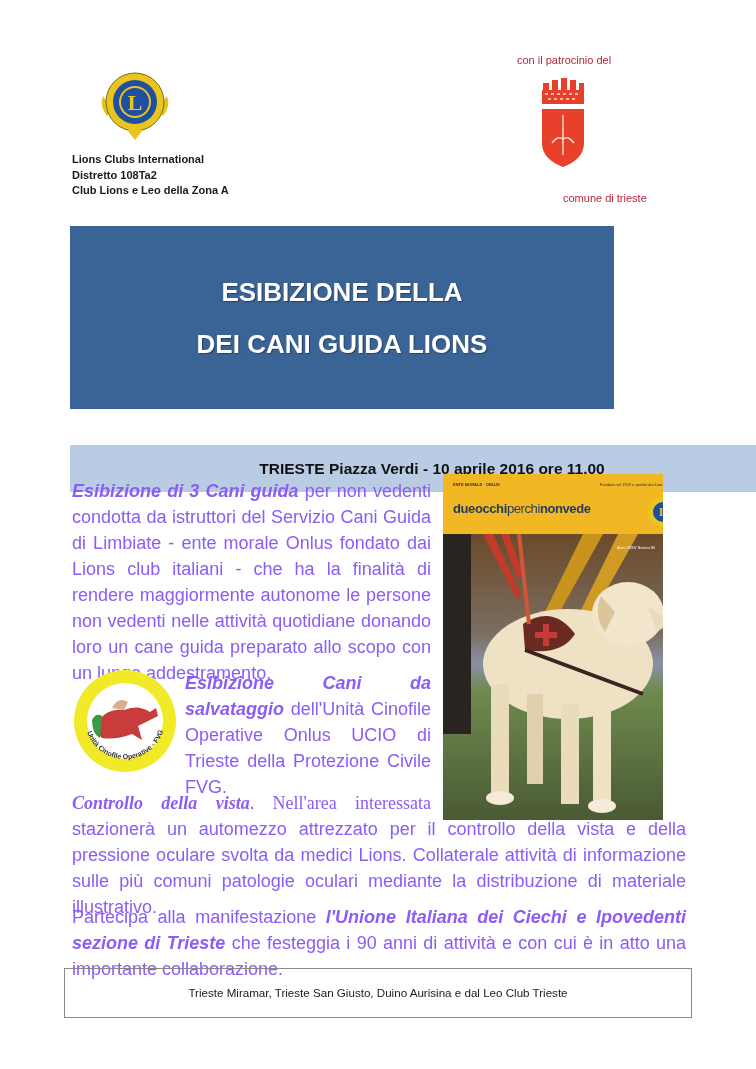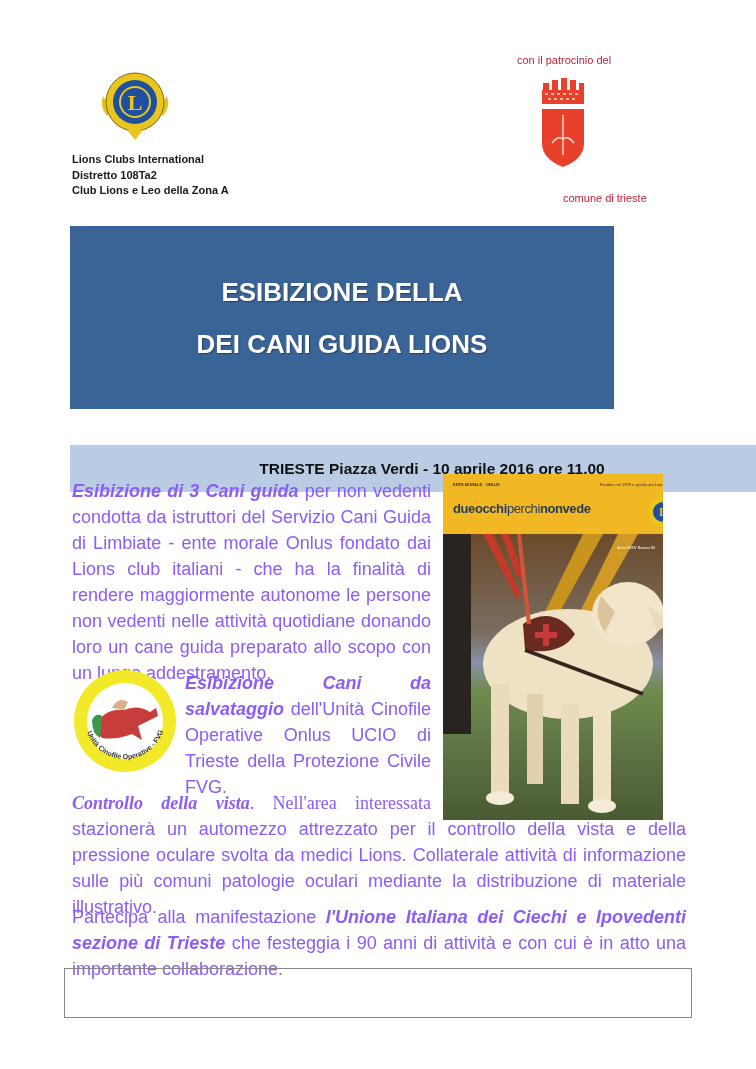--- a/index.html
+++ b/index.html
@@ -155,13 +155,14 @@
     <svg class="mag-logo" viewBox="0 0 32 32">
       <circle cx="16" cy="16" r="15" fill="#e9c51d"></circle>
       <circle cx="16" cy="16" r="10" fill="#1e4fa0"></circle>
       <text x="16" y="20" text-anchor="middle" font-family="Liberation Serif, serif" font-weight="bold" font-size="12" fill="#e9c51d">L</text>
     </svg>
   </div>
   <div class="mag-issue">Anno XXXIV Numero 86</div>
 </div>
 
 <div class="footer-box">
+  <div class="footer-line">Trieste Miramar, Trieste San Giusto, Duino Aurisina e dal Leo Club Trieste</div>
 </div>
 
 </body></html>

